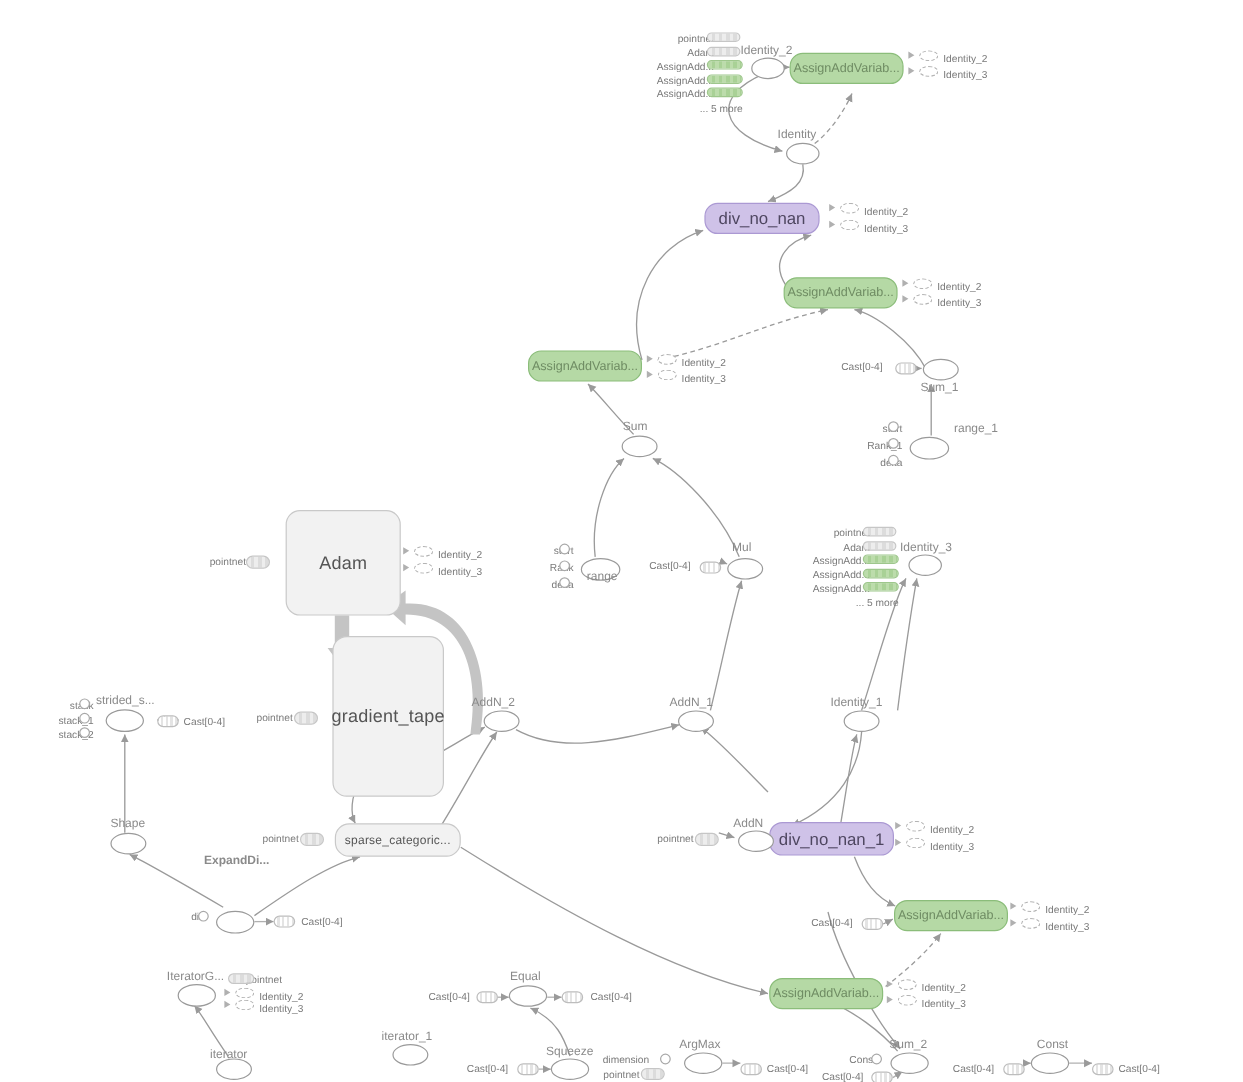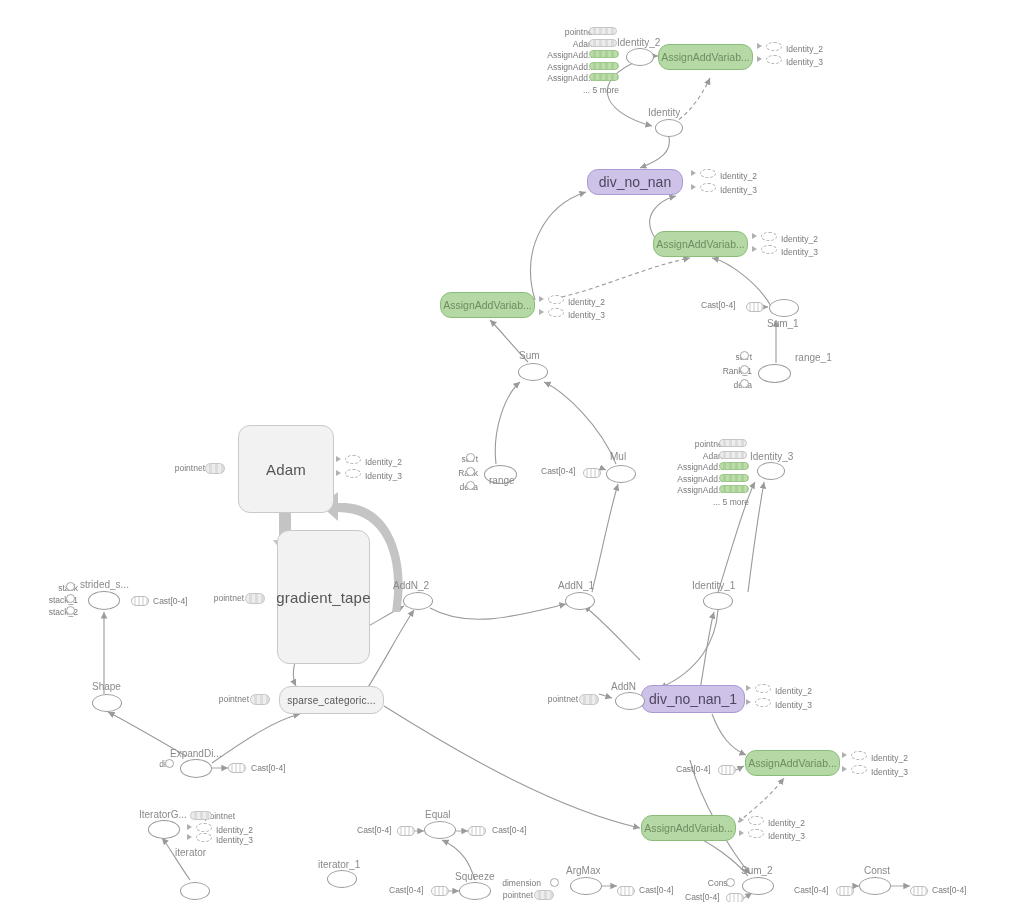--- a/index.html
+++ b/index.html
@@ -262,25 +262,25 @@
       <div class="lbl node-name" style="left: 558px; top: 581px;">AddN_1</div>
       <div class="node ellipse" style="left: 703px; top: 592px; width: 30px; height: 18px;"></div>
       <div class="lbl node-name" style="left: 692px; top: 581px;">Identity_1</div>
       <div class="node ellipse" style="left: 615px; top: 692px; width: 30px; height: 18px;"></div>
       <div class="lbl node-name" style="left: 611px; top: 682px;">AddN</div>
       <div class="node ellipse" style="left: 88px; top: 591px; width: 32px; height: 19px;"></div>
       <div class="lbl node-name" style="left: 80px; top: 580px;">strided_s...</div>
       <div class="node ellipse" style="left: 92px; top: 694px; width: 30px; height: 18px;"></div>
       <div class="lbl node-name" style="left: 92px; top: 682px;">Shape</div>
       <div class="node ellipse" style="left: 180px; top: 759px; width: 32px; height: 19px;"></div>
-      <div class="lbl node-name" style="left: 170px; top: 749px;">ExpandDi...</div>
+      <div class="lbl node-name" style="left: 170px; top: 713px; font-weight: bold;">ExpandDi...</div>
       <div class="node ellipse" style="left: 148px; top: 820px; width: 32px; height: 19px;"></div>
       <div class="lbl node-name" style="left: 139px; top: 810px;">IteratorG...</div>
       <div class="node ellipse" style="left: 180px; top: 882px; width: 30px; height: 18px;"></div>
-      <div class="lbl node-name" style="left: 175px; top: 848px;">iterator</div>
+      <div class="lbl node-name" style="left: 175px; top: 875px;">iterator</div>
       <div class="node ellipse" style="left: 327px; top: 870px; width: 30px; height: 18px;"></div>
       <div class="lbl node-name" style="left: 318px; top: 860px;">iterator_1</div>
       <div class="node ellipse" style="left: 424px; top: 821px; width: 32px; height: 18px;"></div>
       <div class="lbl node-name" style="left: 425px; top: 810px;">Equal</div>
       <div class="node ellipse" style="left: 459px; top: 882px; width: 32px; height: 18px;"></div>
       <div class="lbl node-name" style="left: 455px; top: 872px;">Squeeze</div>
       <div class="node ellipse" style="left: 570px; top: 877px; width: 32px; height: 18px;"></div>
       <div class="lbl node-name" style="left: 566px; top: 866px;">ArgMax</div>
       <div class="node ellipse" style="left: 742px; top: 877px; width: 32px; height: 18px;"></div>
       <div class="lbl node-name" style="left: 741px; top: 866px;">Sum_2</div>

